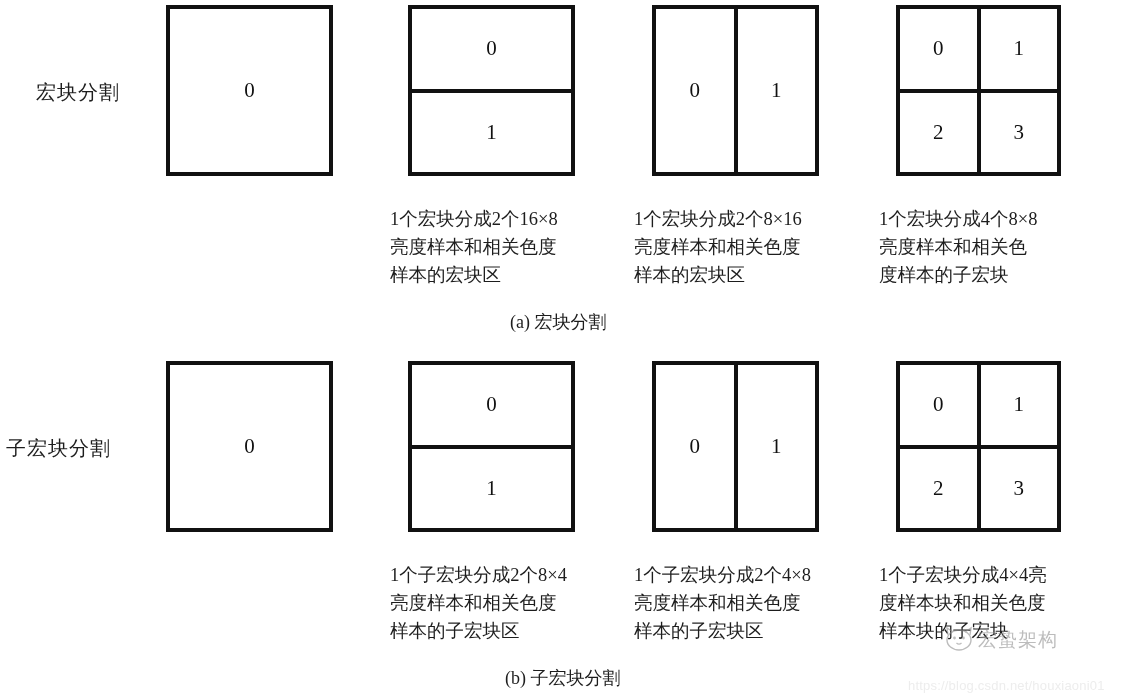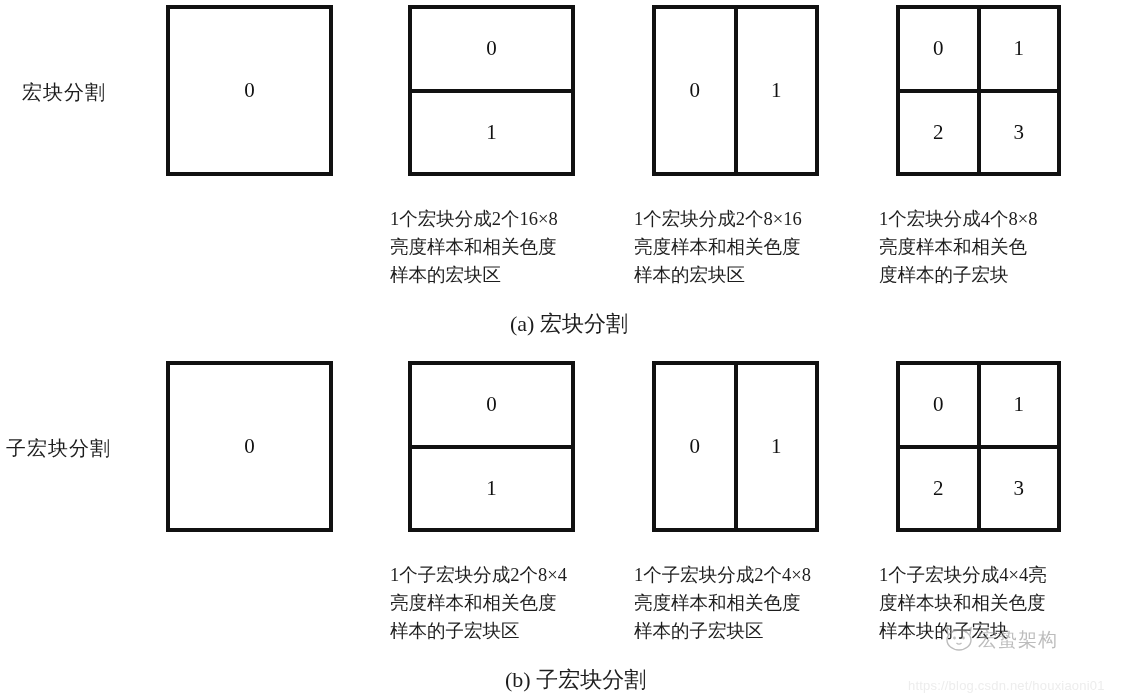--- a/index.html
+++ b/index.html
@@ -26,21 +26,21 @@
 
   
   .row-label {
     position: absolute;
     font-size: 20px;
     line-height: 1;
     letter-spacing: 1px;
     color: #1d1d1d;
     white-space: nowrap;
   }
-  .row-label.r1 { left: 22px;  top: 82px; }
+  .row-label.r1 { left: 36px;  top: 82px; }
   .row-label.r2 { left: 6px;  top: 438px; text-align: right; }
 
   
   .block {
     position: absolute;
     box-sizing: border-box;
     border: 4px solid #111111;
     background: #ffffff;
     display: flex;
   }
@@ -100,21 +100,21 @@
   .d-r1c4 { left: 879px; top: 205px; width: 210px; }
 
   .d-r2c1 { left: 168px; top: 561px; width: 200px; }
   .d-r2c2 { left: 390px; top: 561px; width: 218px; }
   .d-r2c3 { left: 634px; top: 561px; width: 218px; }
   .d-r2c4 { left: 879px; top: 561px; width: 210px; }
 
   
   .section-caption {
     position: absolute;
-    font-size: 22px;
+    font-size: 18px;
     line-height: 1;
     color: #1d1d1d;
     white-space: nowrap;
   }
   .sc-a { left: 510px; top: 313px; }
   .sc-b { left: 505px; top: 669px; }
 
   
   .watermark {
     position: absolute;

